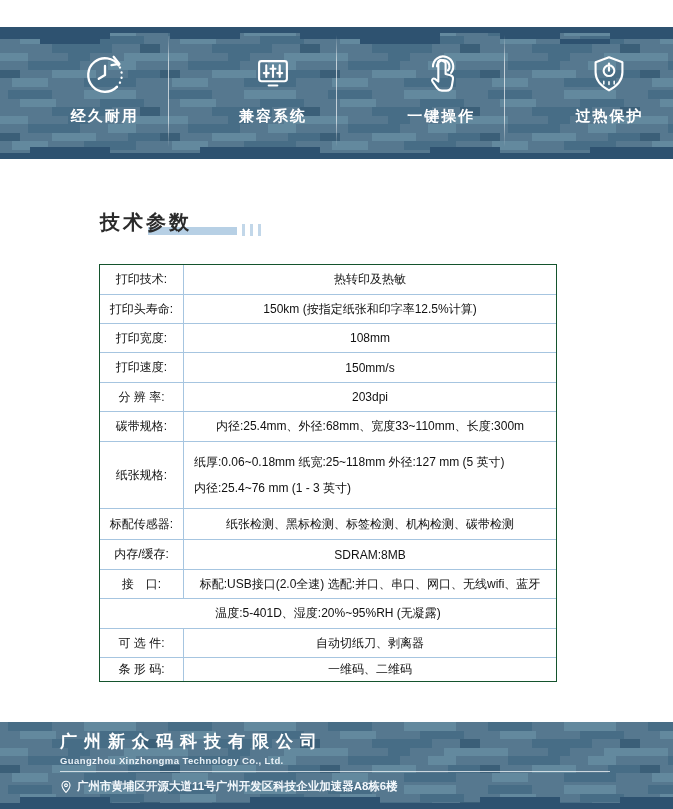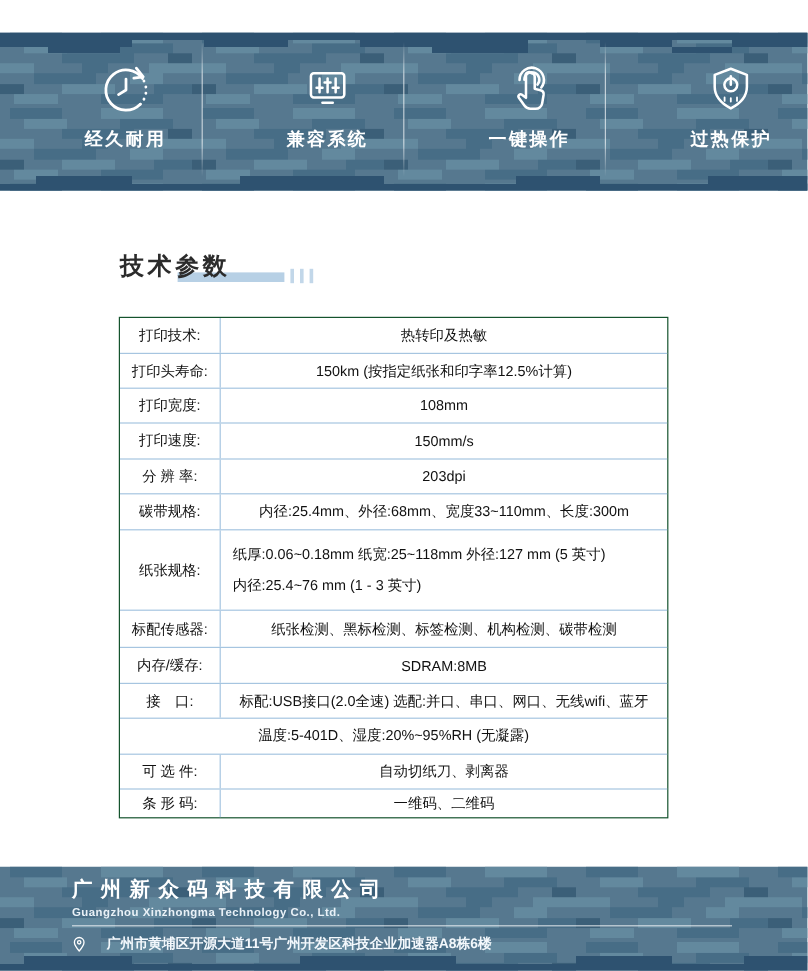--- a/index.html
+++ b/index.html
@@ -37,21 +37,21 @@
     text-align:center;box-sizing:border-box;padding:0 6px;}
   .r0{height:30px}.r1{height:29px}.r2{height:29px}.r3{height:30px}.r4{height:29px}.r5{height:30px}
   .r6{height:67px}.r7{height:31px}.r8{height:30px}.r9{height:29px}.r10{height:30px}.r11{height:29px}.r12{height:23px}
   .tvalue.left2{flex-direction:column;align-items:flex-start;justify-content:center;gap:9px;padding-left:10px;text-align:left;}
 
   
   .footer{position:absolute;left:0;top:722px;width:673px;height:87px;overflow:hidden;color:#fff;}
   .company-cn{position:absolute;left:60px;top:8px;font-size:17px;font-weight:bold;letter-spacing:7px;white-space:nowrap;}
   .company-en{position:absolute;left:60px;top:33px;font-size:9.5px;font-weight:bold;letter-spacing:.4px;color:#e9f1f7;}
   .footer-divider{position:absolute;left:60px;top:49px;width:550px;height:1px;background:rgba(255,255,255,.7);}
-  .addr-row{position:absolute;left:60px;top:57px;display:flex;align-items:center;gap:17px;font-size:11.5px;font-weight:600;color:#f3f8fc;}
+  .addr-row{position:absolute;left:60px;top:57px;display:flex;align-items:center;gap:5px;font-size:11.5px;font-weight:600;color:#f3f8fc;}
   .phone-row{position:absolute;right:47px;top:57px;display:flex;align-items:center;gap:5px;font-size:12px;font-weight:600;color:#f3f8fc;letter-spacing:.5px;}
   .addr-row svg,.phone-row svg{display:block;}
 </style>
 </head>
 <body>
 
 <div class="banner">
   <svg class="mosaic-svg" width="673" height="132" viewBox="0 0 673 132" shape-rendering="crispEdges" aria-hidden="true">
     <defs>
       <pattern id="mz1" width="160" height="63" patternUnits="userSpaceOnUse">

